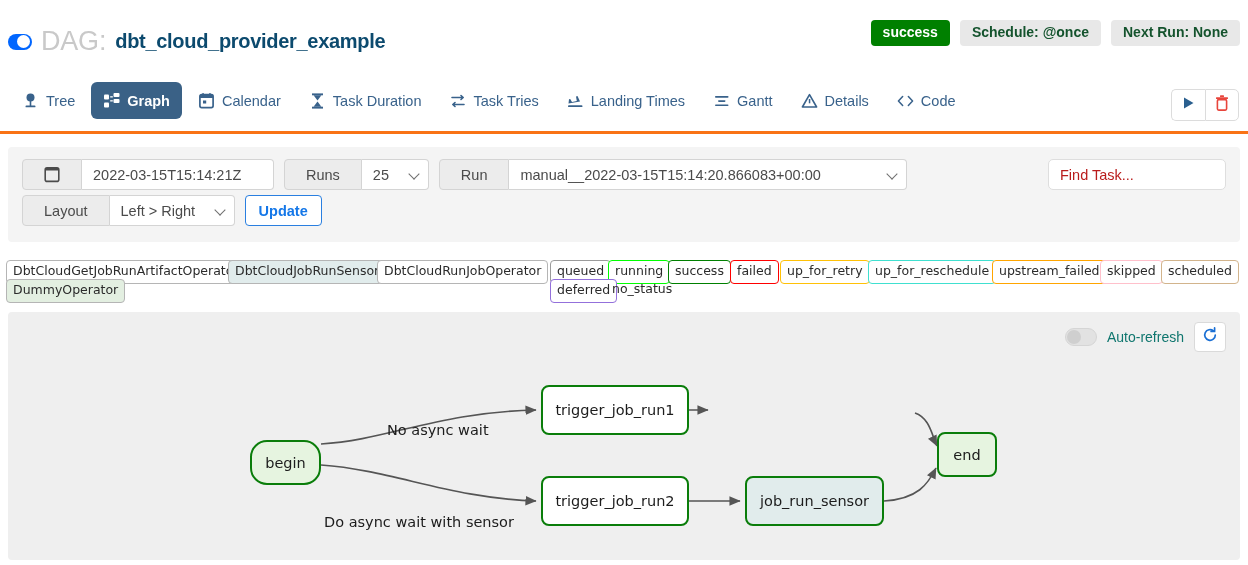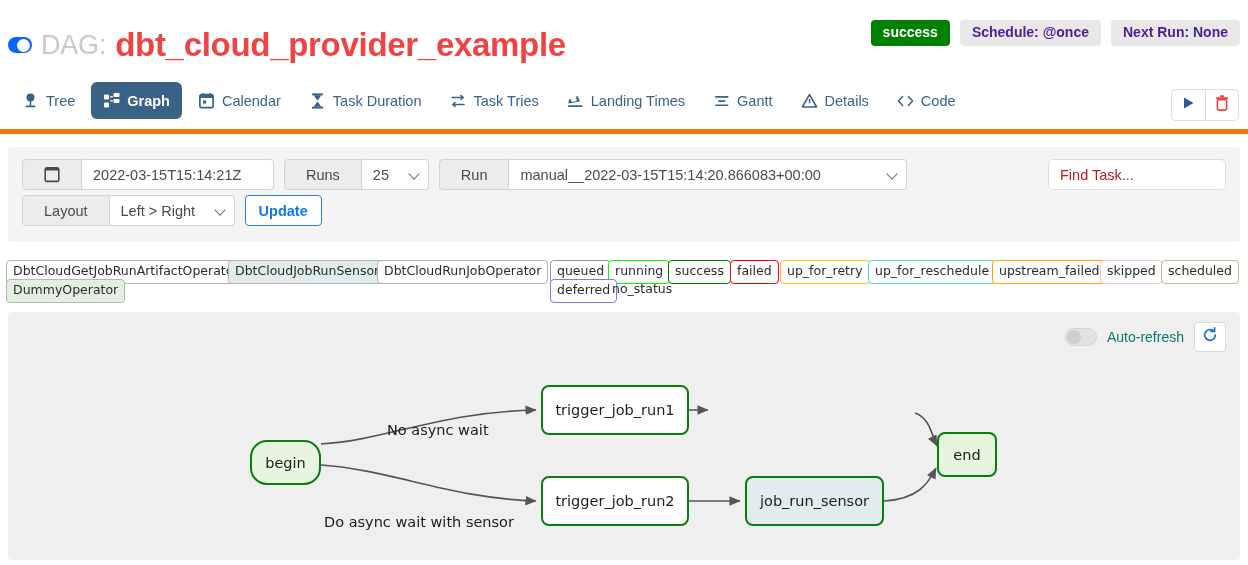--- a/index.html
+++ b/index.html
@@ -43,22 +43,22 @@
     border-radius: 50%;
     background: #fff;
   }
   .dag-label {
     font-size: 27px;
     color: #c9c9c9;
     font-weight: 400;
     letter-spacing: -0.2px;
   }
   .dag-name {
-    font-size: 33px;
-    color: #ef4444;
+    font-size: 20px;
+    color: #0c4a6e;
     font-weight: 700;
     letter-spacing: -0.3px;
   }
   .header-badges {
     position: absolute;
     right: 8px; top: 20px;
     display: flex; align-items: center; gap: 10px;
   }
   .badge {
     font-size: 14px;
@@ -67,30 +67,30 @@
     line-height: 1.1;
     white-space: nowrap;
   }
   .badge-success {
     background: #008000;
     color: #fff;
     font-weight: 700;
   }
   .badge-muted {
     background: #e8e8e8;
-    color: #4c1d95;
+    color: #14532d;
     font-weight: 700;
   }
 
   
   .navbar {
     position: absolute;
     left: 0; top: 72px;
     width: 1248px; height: 62px;
-    border-bottom: 5px solid #f97316;
+    border-bottom: 3px solid #f97316;
   }
   .tabs {
     position: absolute;
     left: 10px; top: 10px;
     display: flex; align-items: center;
     gap: 4px;
   }
   .tab {
     display: flex; align-items: center; gap: 7px;
     padding: 10px 12px;

